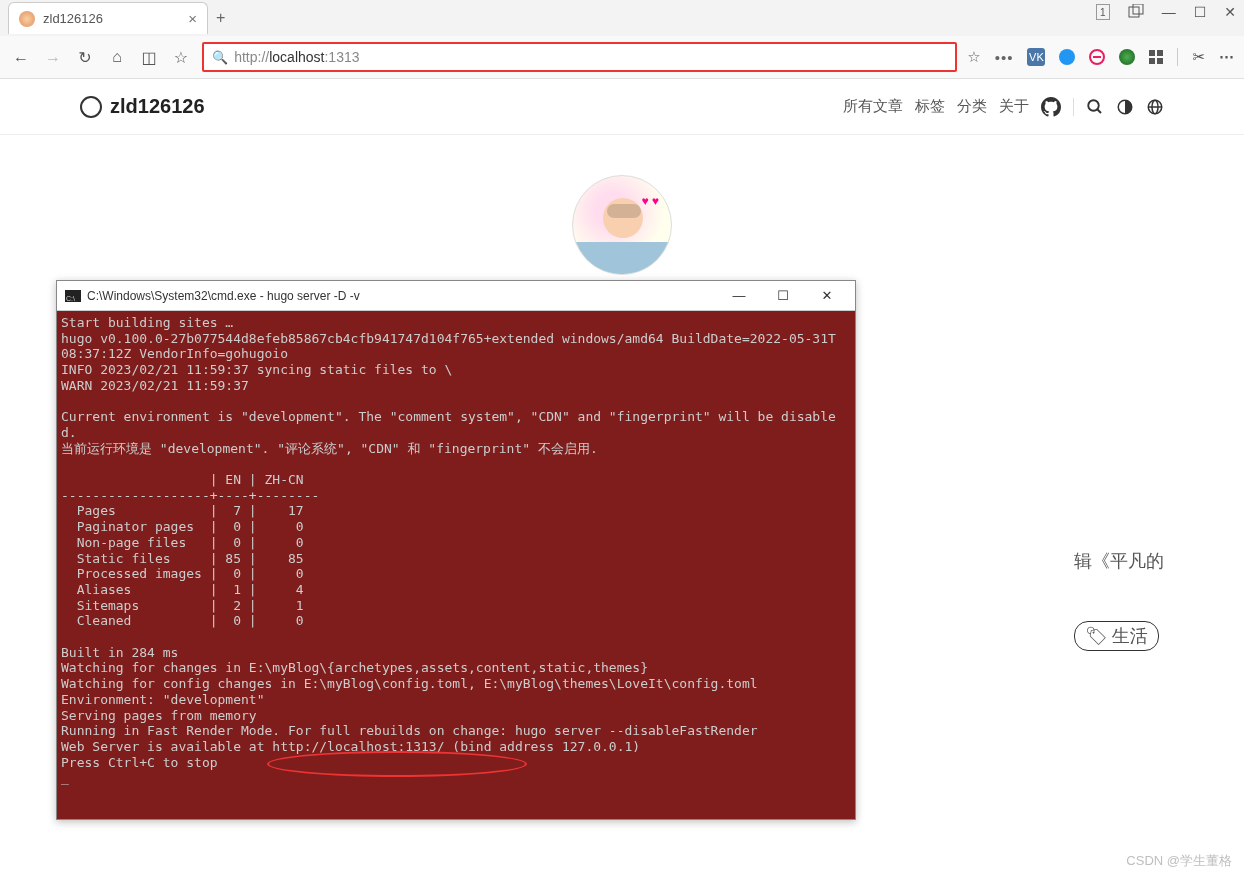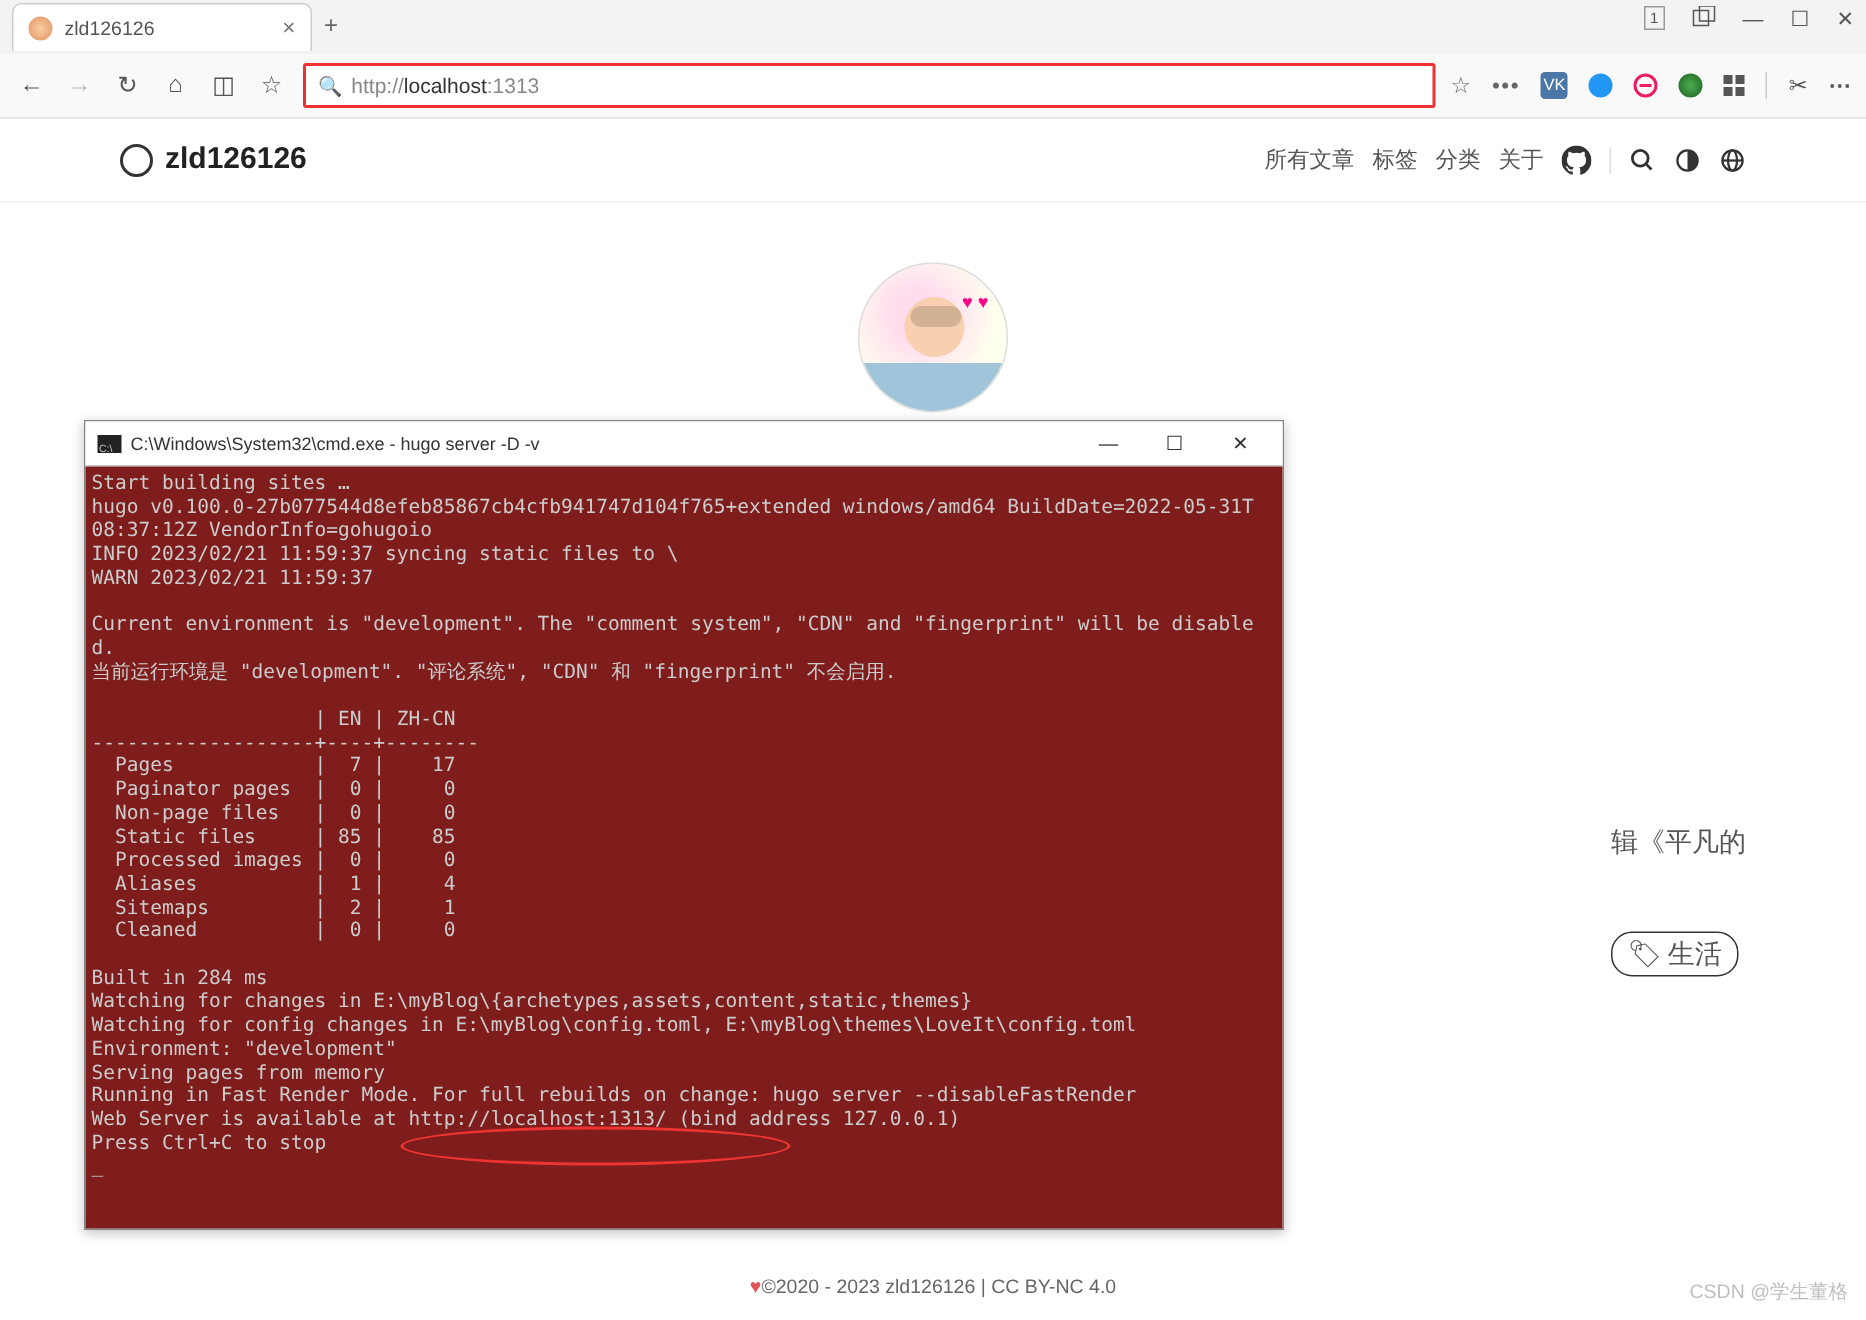--- a/index.html
+++ b/index.html
@@ -210,18 +210,15 @@
 Environment: "development"
 Serving pages from memory
 Running in Fast Render Mode. For full rebuilds on change: hugo server --disableFastRender
 Web Server is available at http://localhost:1313/ (bind address 127.0.0.1)
 Press Ctrl+C to stop
 _</div>
   <div class="term-annot" style="left:210px;top:470px;width:260px;height:26px;"></div>
 </div>
 
 <div class="site-footer">
-  <div>
-    <span class="heart">♥</span><span>©2020 - 2023 zld126126</span><span> | </span><span>CC BY-NC 4.0</span>
-  </div>
 </div>
 
 <div class="watermark">CSDN @学生董格</div>
 
 </body></html>

